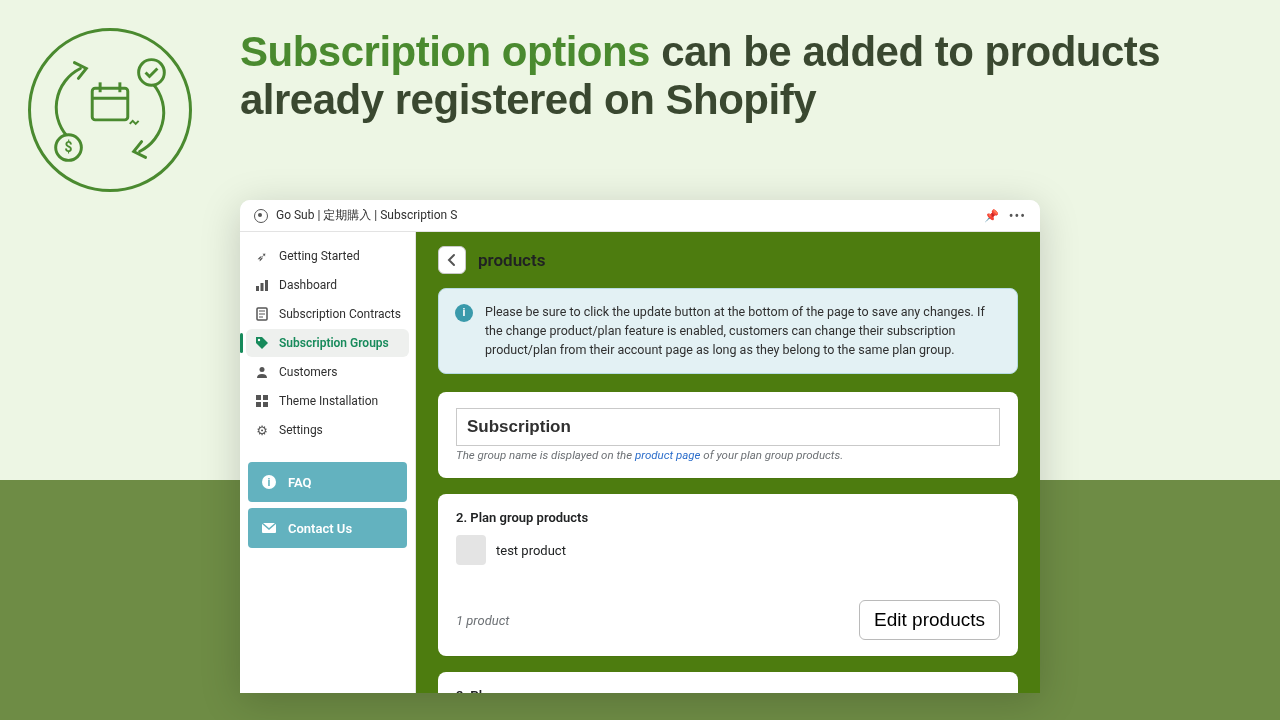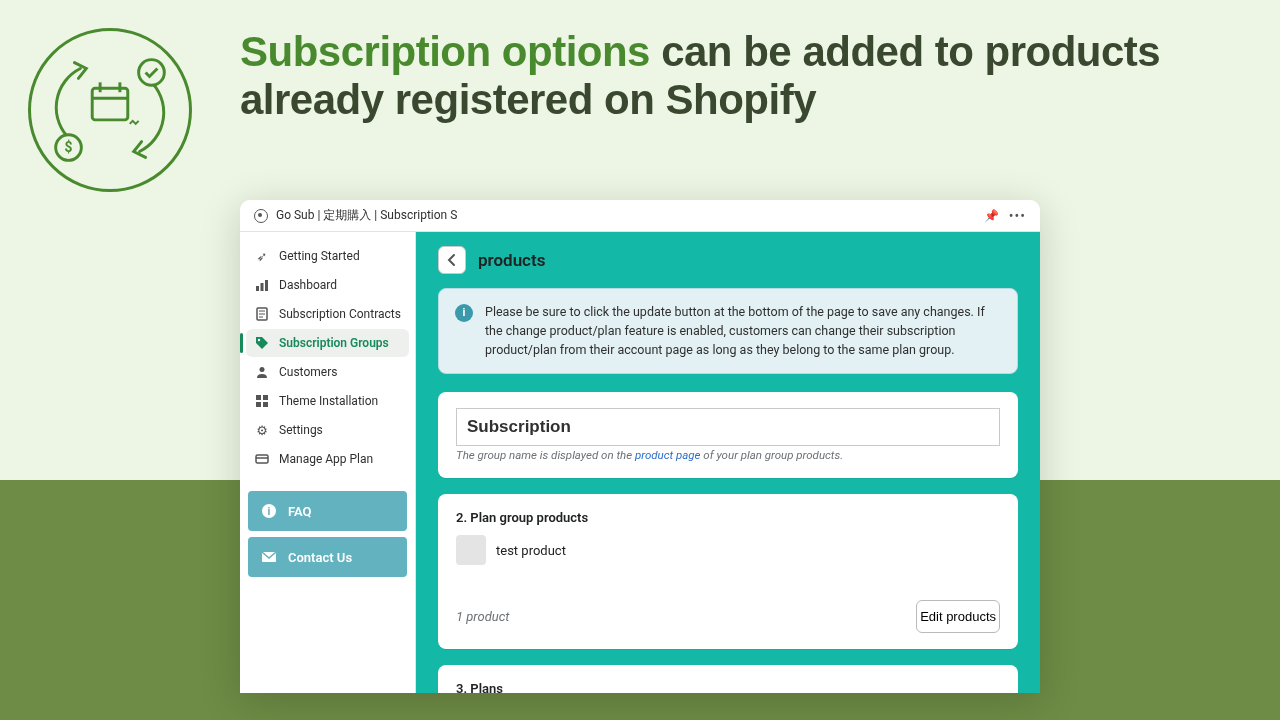--- a/index.html
+++ b/index.html
@@ -27,40 +27,40 @@
   .side-item { display:flex; align-items:center; gap:9px; padding:6px 8px; font-size:12px; color:#303030; border-radius:6px; margin-bottom:1px; cursor:pointer; }
   .side-item.active { background:#eef0ee; color:#178a5b; font-weight:600; position:relative; }
   .side-item.active::before { content:""; position:absolute; left:-6px; top:4px; bottom:4px; width:3px; background:#178a5b; border-radius:2px; }
   .side-item .mi { width:16px; height:16px; display:flex; align-items:center; justify-content:center; font-size:13px; color:#555; }
   .side-item.active .mi { color:#178a5b; }
 
   .side-cta { margin-top:18px; display:flex; flex-direction:column; gap:6px; padding:0 2px; }
   .cta-btn { background:#63b2bf; color:#fff; font-size:13px; font-weight:600; padding:11px 12px; border-radius:4px; display:flex; align-items:center; gap:10px; cursor:pointer; }
   .cta-btn .ci { width:18px; height:18px; display:flex; align-items:center; justify-content:center; }
 
-  .main { flex:1; padding:14px 22px; overflow:auto; background:#14b8a6; }
+  .main { flex:1; padding:14px 22px; overflow:auto; background:#4d7c0f; }
   .page-head { display:flex; align-items:center; gap:12px; margin-bottom:14px; }
   .back-btn { width:28px; height:28px; border:1px solid #c9c9c9; background:#fff; border-radius:6px; display:flex; align-items:center; justify-content:center; cursor:pointer; }
   .page-title { font-size:17px; font-weight:600; color:#202223; }
 
   .info-banner { background:#e3f1f4; border:1px solid #b7dbe2; border-radius:8px; padding:14px 16px; display:flex; gap:12px; font-size:12.5px; color:#303030; line-height:1.5; margin-bottom:18px; }
   .info-banner .ii { width:18px; height:18px; background:#3a9aab; border-radius:50%; color:#fff; font-weight:700; font-size:11px; display:flex; align-items:center; justify-content:center; flex:0 0 18px; margin-top:1px; }
 
   .card { background:#fff; border-radius:8px; padding:16px 18px; margin-bottom:16px; box-shadow:0 1px 0 rgba(0,0,0,0.05); }
   .card-label { font-size:13px; font-weight:600; color:#202223; margin-bottom:10px; }
   .text-input { width:100%; border:1px solid #c9c9c9; border-radius:0; padding:8px 10px; font-size:17px; color:#303030;font-weight:bold; }
   .hint { font-size:11.5px; color:#6d7175; font-style:italic; margin-top:2px; }
   .hint a, .desc a { color:#2c6ecb; text-decoration:none; cursor:pointer; }
 
   .prod-row { display:flex; align-items:center; gap:10px; margin-bottom:35px; }
   .prod-thumb { width:30px; height:30px; background:#e4e4e4; border-radius:4px; }
   .prod-name { font-size:13px; color:#202223; }
   .prod-footer { display:flex; align-items:center; justify-content:space-between; }
   .prod-count { font-size:13px; color:#6d7175; font-style:italic; }
-  .edit-btn { background:#fff; border:1px solid #bababa; border-radius:6px; padding:8px 3px; font-size:13px; font-weight:500; cursor:pointer; }
+  .edit-btn { background:#fff; border:1px solid #bababa; border-radius:6px; padding:8px 14px; font-size:19px; font-weight:500; cursor:pointer; }
 </style>
 </head>
 <body>
 
 <div class="bg-top"></div>
 <div class="bg-bottom"></div>
 
 <div class="hero">
   <div class="hero-icon">
     <svg viewBox="0 0 160 160">
@@ -147,29 +147,20 @@
               <rect x="1" y="8" width="5" height="5" fill="#555"></rect>
               <rect x="8" y="8" width="5" height="5" fill="#555"></rect>
             </svg>
         </span>
         <span>Theme Installation</span>
       </div>
       <div class="side-item">
         <span class="mi">⚙</span>
         <span>Settings</span>
       </div>
-      <div class="side-item">
-        <span class="mi">
-          <svg width="14" height="14" viewBox="0 0 14 14">
-              <rect x="1" y="3" width="12" height="8" rx="1.5" fill="none" stroke="#555" stroke-width="1.5"></rect>
-              <line x1="1" y1="6" x2="13" y2="6" stroke="#555" stroke-width="1.5"></line>
-            </svg>
-        </span>
-        <span>Manage App Plan</span>
-      </div>
 
       <div class="side-cta">
         <div class="cta-btn">
           <span class="ci">
             <svg width="16" height="16" viewBox="0 0 16 16">
                 <circle cx="8" cy="8" r="7" fill="#fff"></circle>
                 <text x="8" y="12" text-anchor="middle" font-size="11" font-weight="bold" fill="#63b2bf">i</text>
               </svg>
           </span>
           <span>FAQ</span>

